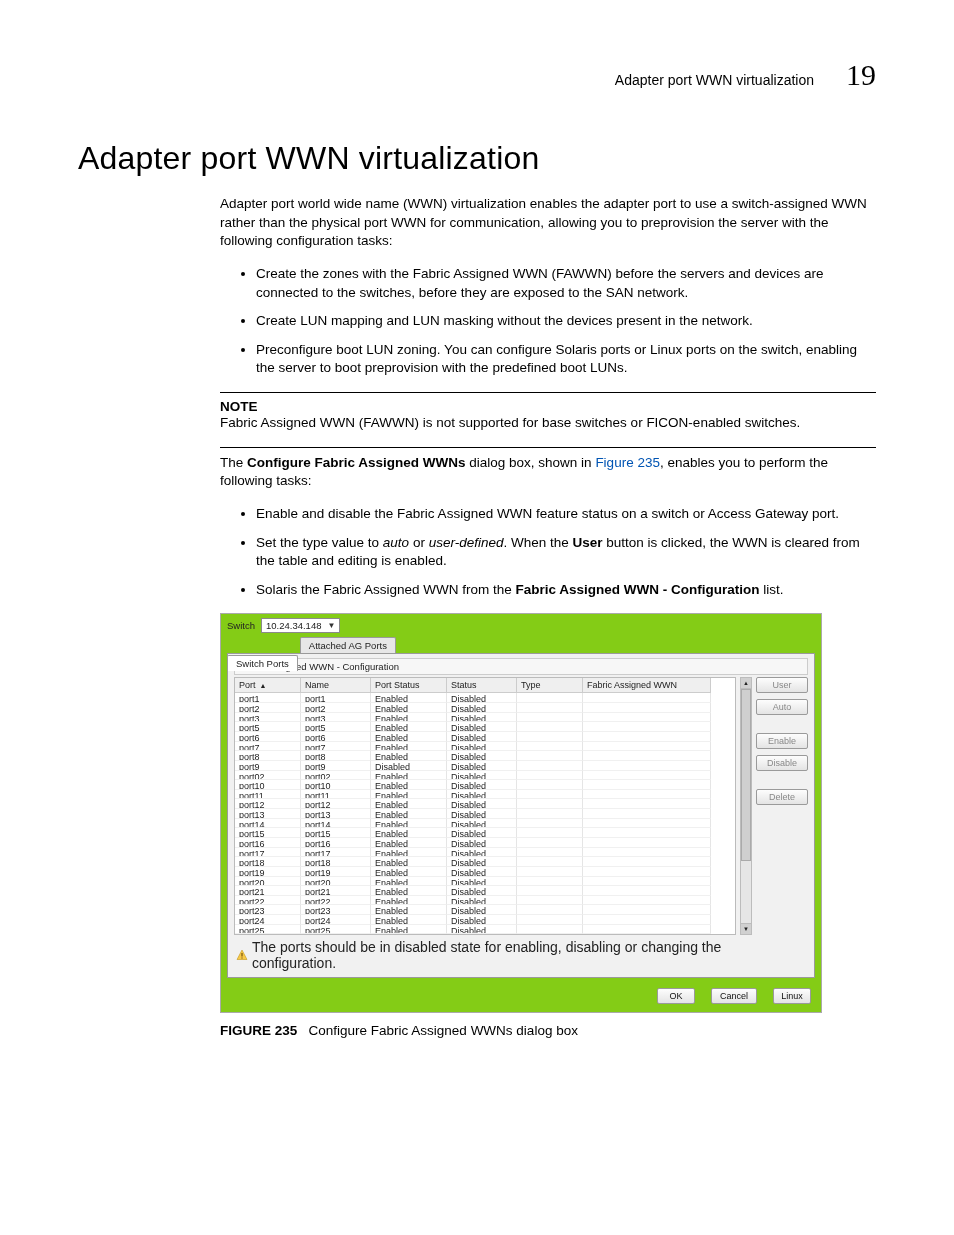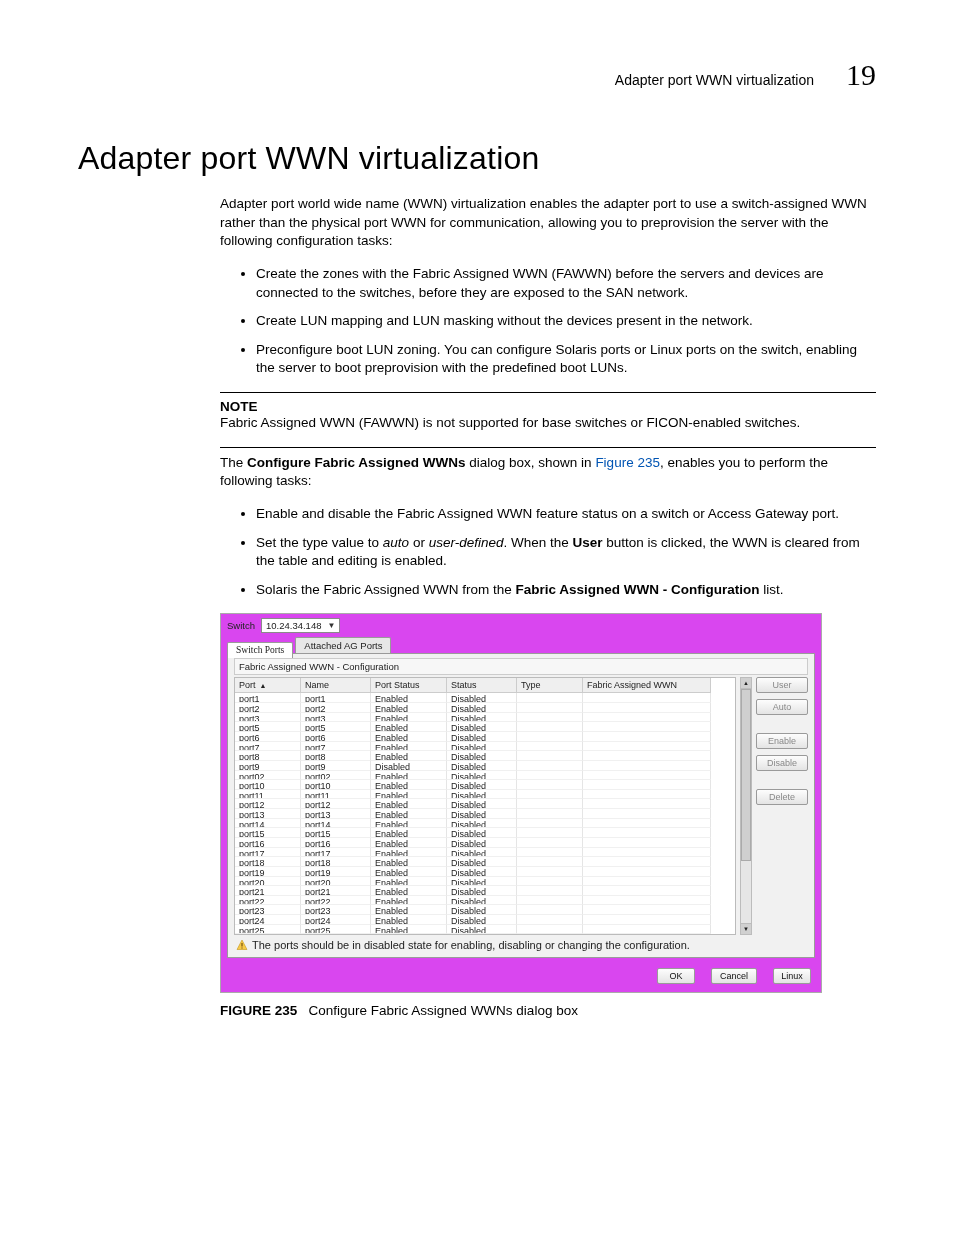--- a/index.html
+++ b/index.html
@@ -43,41 +43,41 @@
     margin: 30px 0 12px 0;
   }
   .bold { font-weight: bold; }
   .italic { font-style: italic; }
   .link { color: #0054b3; }
 
   
   .dialog-wrap { margin-left: 142px; margin-top: 12px; }
   .dialog {
     border: 1px solid #aaa;
-    background: #d946ef;
+    background: #84cc16;
     font-family: Arial, sans-serif;
     font-size: 9.5px;
     color: #222;
     width: 600px;
   }
   .dlg-row { display: flex; align-items: center; padding: 4px 6px 2px 6px; gap: 6px; }
   .dlg-label { font-size: 9.5px; }
   .dlg-select {
     display: inline-flex; align-items: center;
     border: 1px solid #8a8a8a; background: #fff;
     padding: 1px 4px; font-size: 9.5px; gap: 6px;
   }
   .dlg-select .arrow { font-size: 8px; color: #333; }
   .dlg-tabs { display: flex; gap: 2px; padding: 0 6px; margin-top: 2px; }
   .dlg-tab {
     border: 1px solid #9a9a9a; border-bottom: none;
     padding: 2px 8px; font-size: 9.5px; background: #e7e7e7;
     border-radius: 2px 2px 0 0;
   }
-  .dlg-tab.active { background: #fff; position: relative; top: 5px; font-family: Liberation Serif, serif; }
+  .dlg-tab.active { background: #fff; position: relative; top: 18px; }
   .dlg-panel {
     border: 1px solid #9a9a9a; margin: 0 6px 4px 6px; background: #f1f1f1;
     padding: 4px 6px 6px 6px;
   }
   .panel-title {
     border: 1px solid #ccc; background: #f7f7f7;
     padding: 2px 4px; font-size: 9.5px; margin-bottom: 2px;
   }
   .grid-wrap { display: flex; gap: 4px; }
   .grid {
@@ -108,21 +108,21 @@
   .sb-btn { height: 10px; background: #d0d0d0; border-bottom: 1px solid #bcbcbc; display:flex; align-items:center; justify-content:center; font-size:6px; }
   .sb-btn:last-child { border-top: 1px solid #bcbcbc; border-bottom: none; }
   .sb-thumb { flex: 0 0 170px; background: #cfcfcf; border: 1px solid #aaa; margin: 0; }
   .sb-track { flex: 1 1 auto; }
   .btn {
     border: 1px solid #9a9a9a; background: linear-gradient(#fdfdfd,#e4e4e4);
     font-size: 9px; padding: 2px 0; text-align: center; color: #888;
     border-radius: 2px;
   }
   .btn.enabled { color: #111; }
-  .warn-row { display: flex; align-items: center; gap: 4px; padding: 4px 2px 0 2px; font-size: 11px; }
+  .warn-row { display: flex; align-items: center; gap: 4px; padding: 4px 2px 0 2px; font-size: 14px; }
   .warn-icon {
     width: 12px; height: 12px; display: inline-flex; align-items: center; justify-content: center;
   }
   .dlg-footer { display: flex; justify-content: flex-end; gap: 16px; padding: 6px 10px 8px 6px; }
   .fig-caption { margin-left: 142px; margin-top: 10px; font-size: 13.5px; }
   .fig-caption .fpfx { font-weight: bold; }
 </style>
 </head>
 <body>
 

